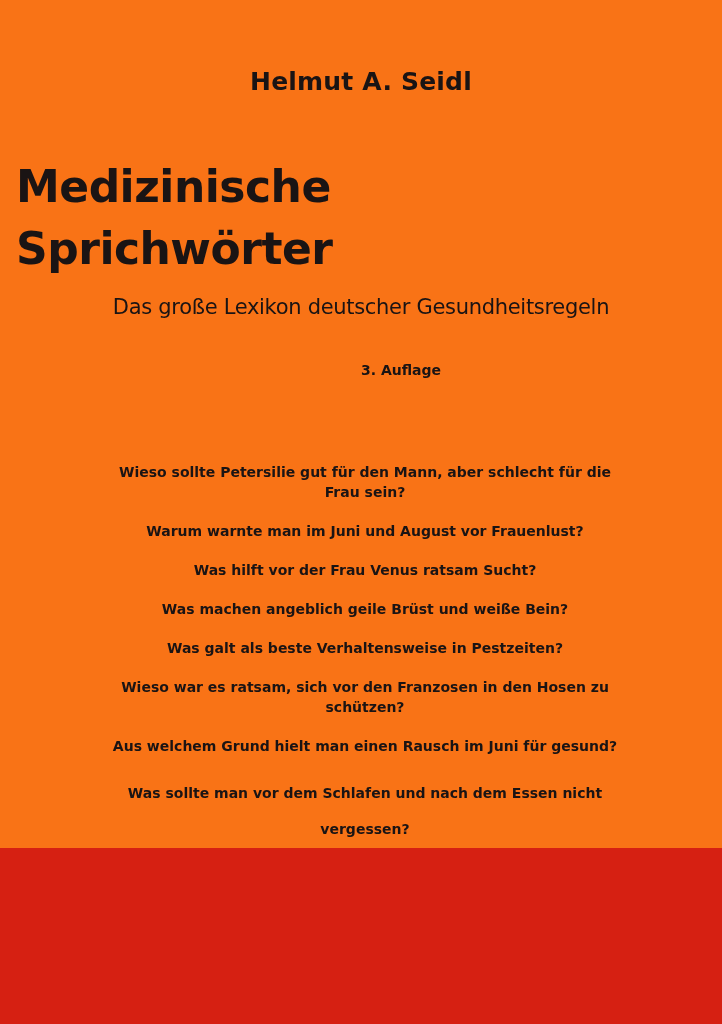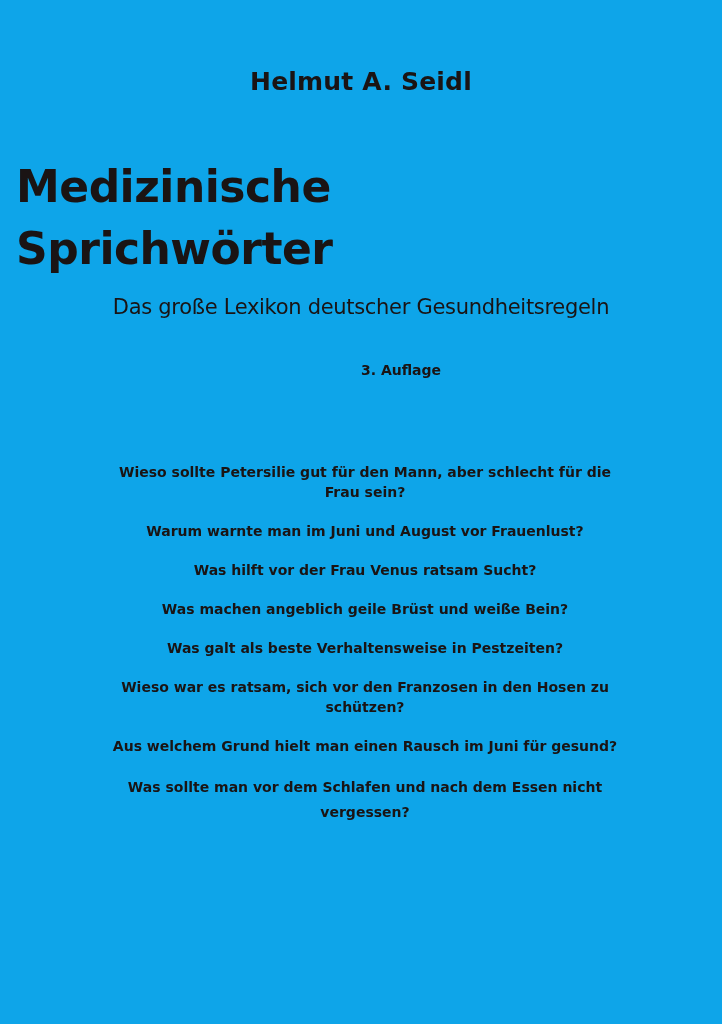--- a/index.html
+++ b/index.html
@@ -10,22 +10,22 @@
       width: 722px;
       height: 1024px;
       background: #d62012;
       overflow: hidden;
       font-family: "DejaVu Sans", "Liberation Sans", sans-serif;
       color: #1a1414;
     }
     .cover {
       position: relative;
       width: 722px;
-      height: 1024px;
-      background: #0ea5e9;
+      height: 848px;
+      background: #f97316;
     }
     .author {
       position: absolute;
       top: 66px;
       left: 0;
       width: 722px;
       text-align: center;
       font-size: 25px;
       font-weight: 600;
       letter-spacing: 0.2px;
@@ -76,21 +76,21 @@
       font-size: 14px;
       font-weight: bold;
       line-height: 20px;
     }
     .questions li {
       margin: 0 0 19px 0;
       padding: 0;
       text-align: center;
     }
     .questions li:last-child {
-      line-height: 25px;
+      line-height: 36px;
     }
   </style>
 </head>
 <body>
 
 <div class="cover">
   <div class="author">Helmut A.  Seidl</div>
 
   <div class="title">
     <div>Medizinische</div>

